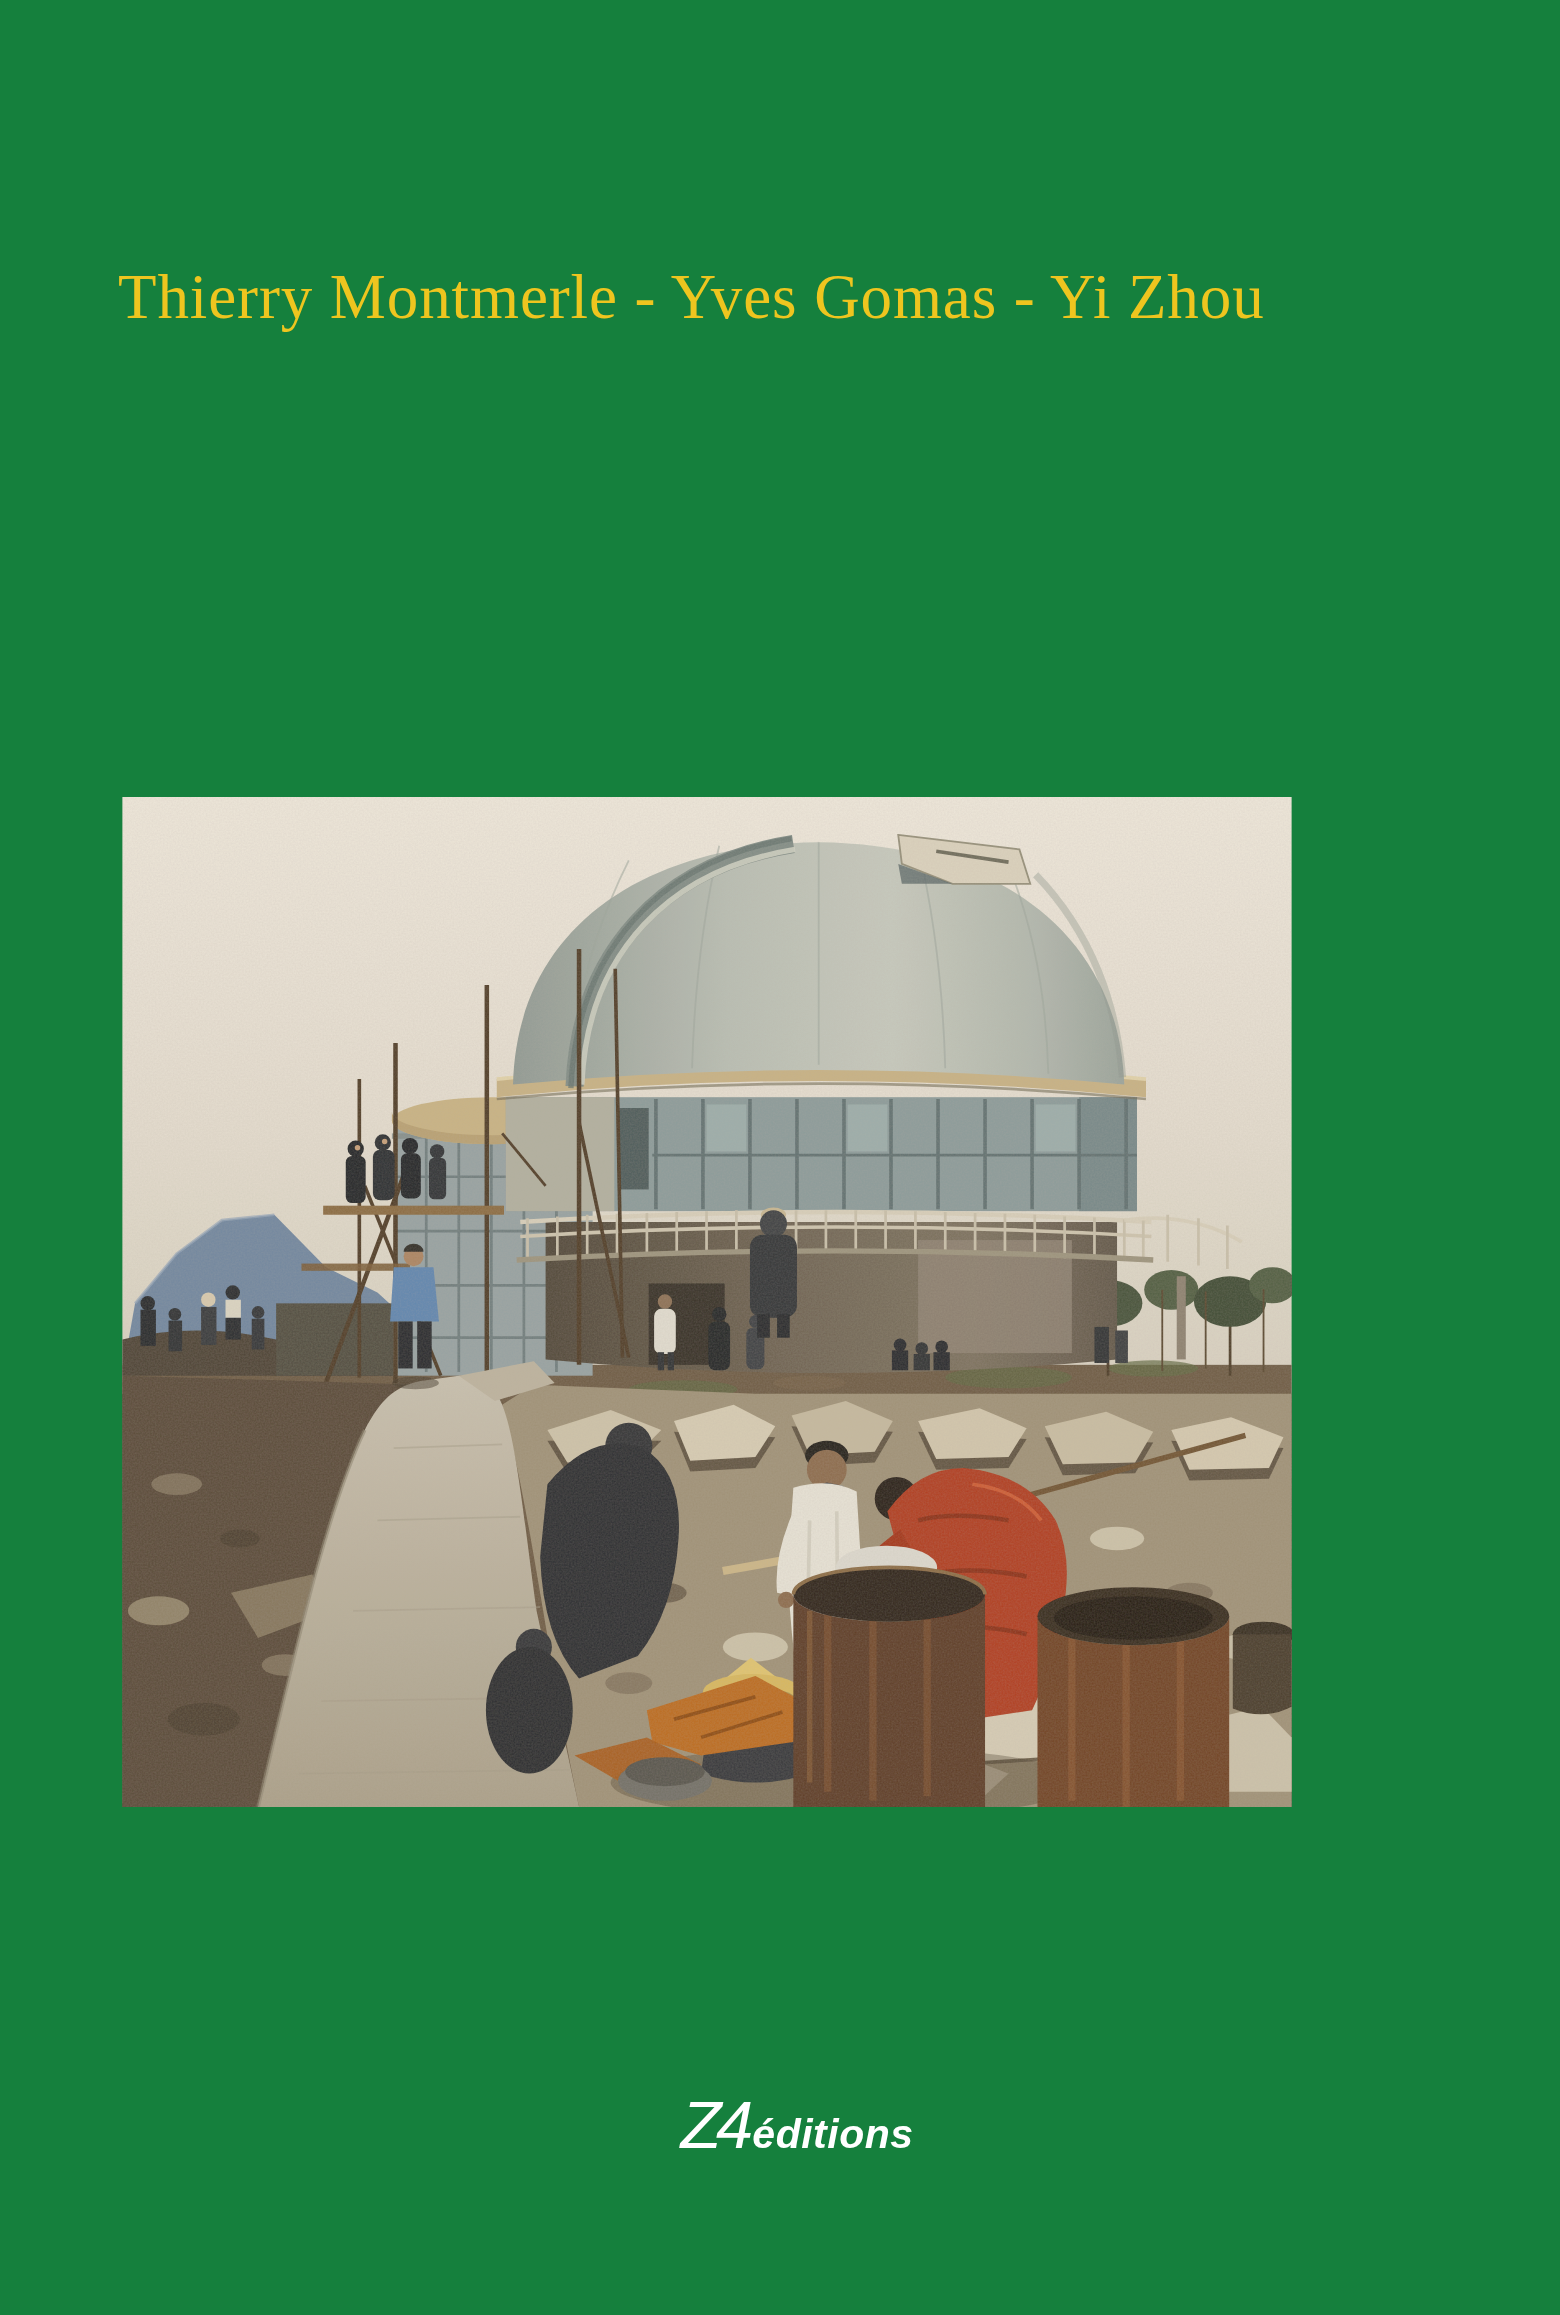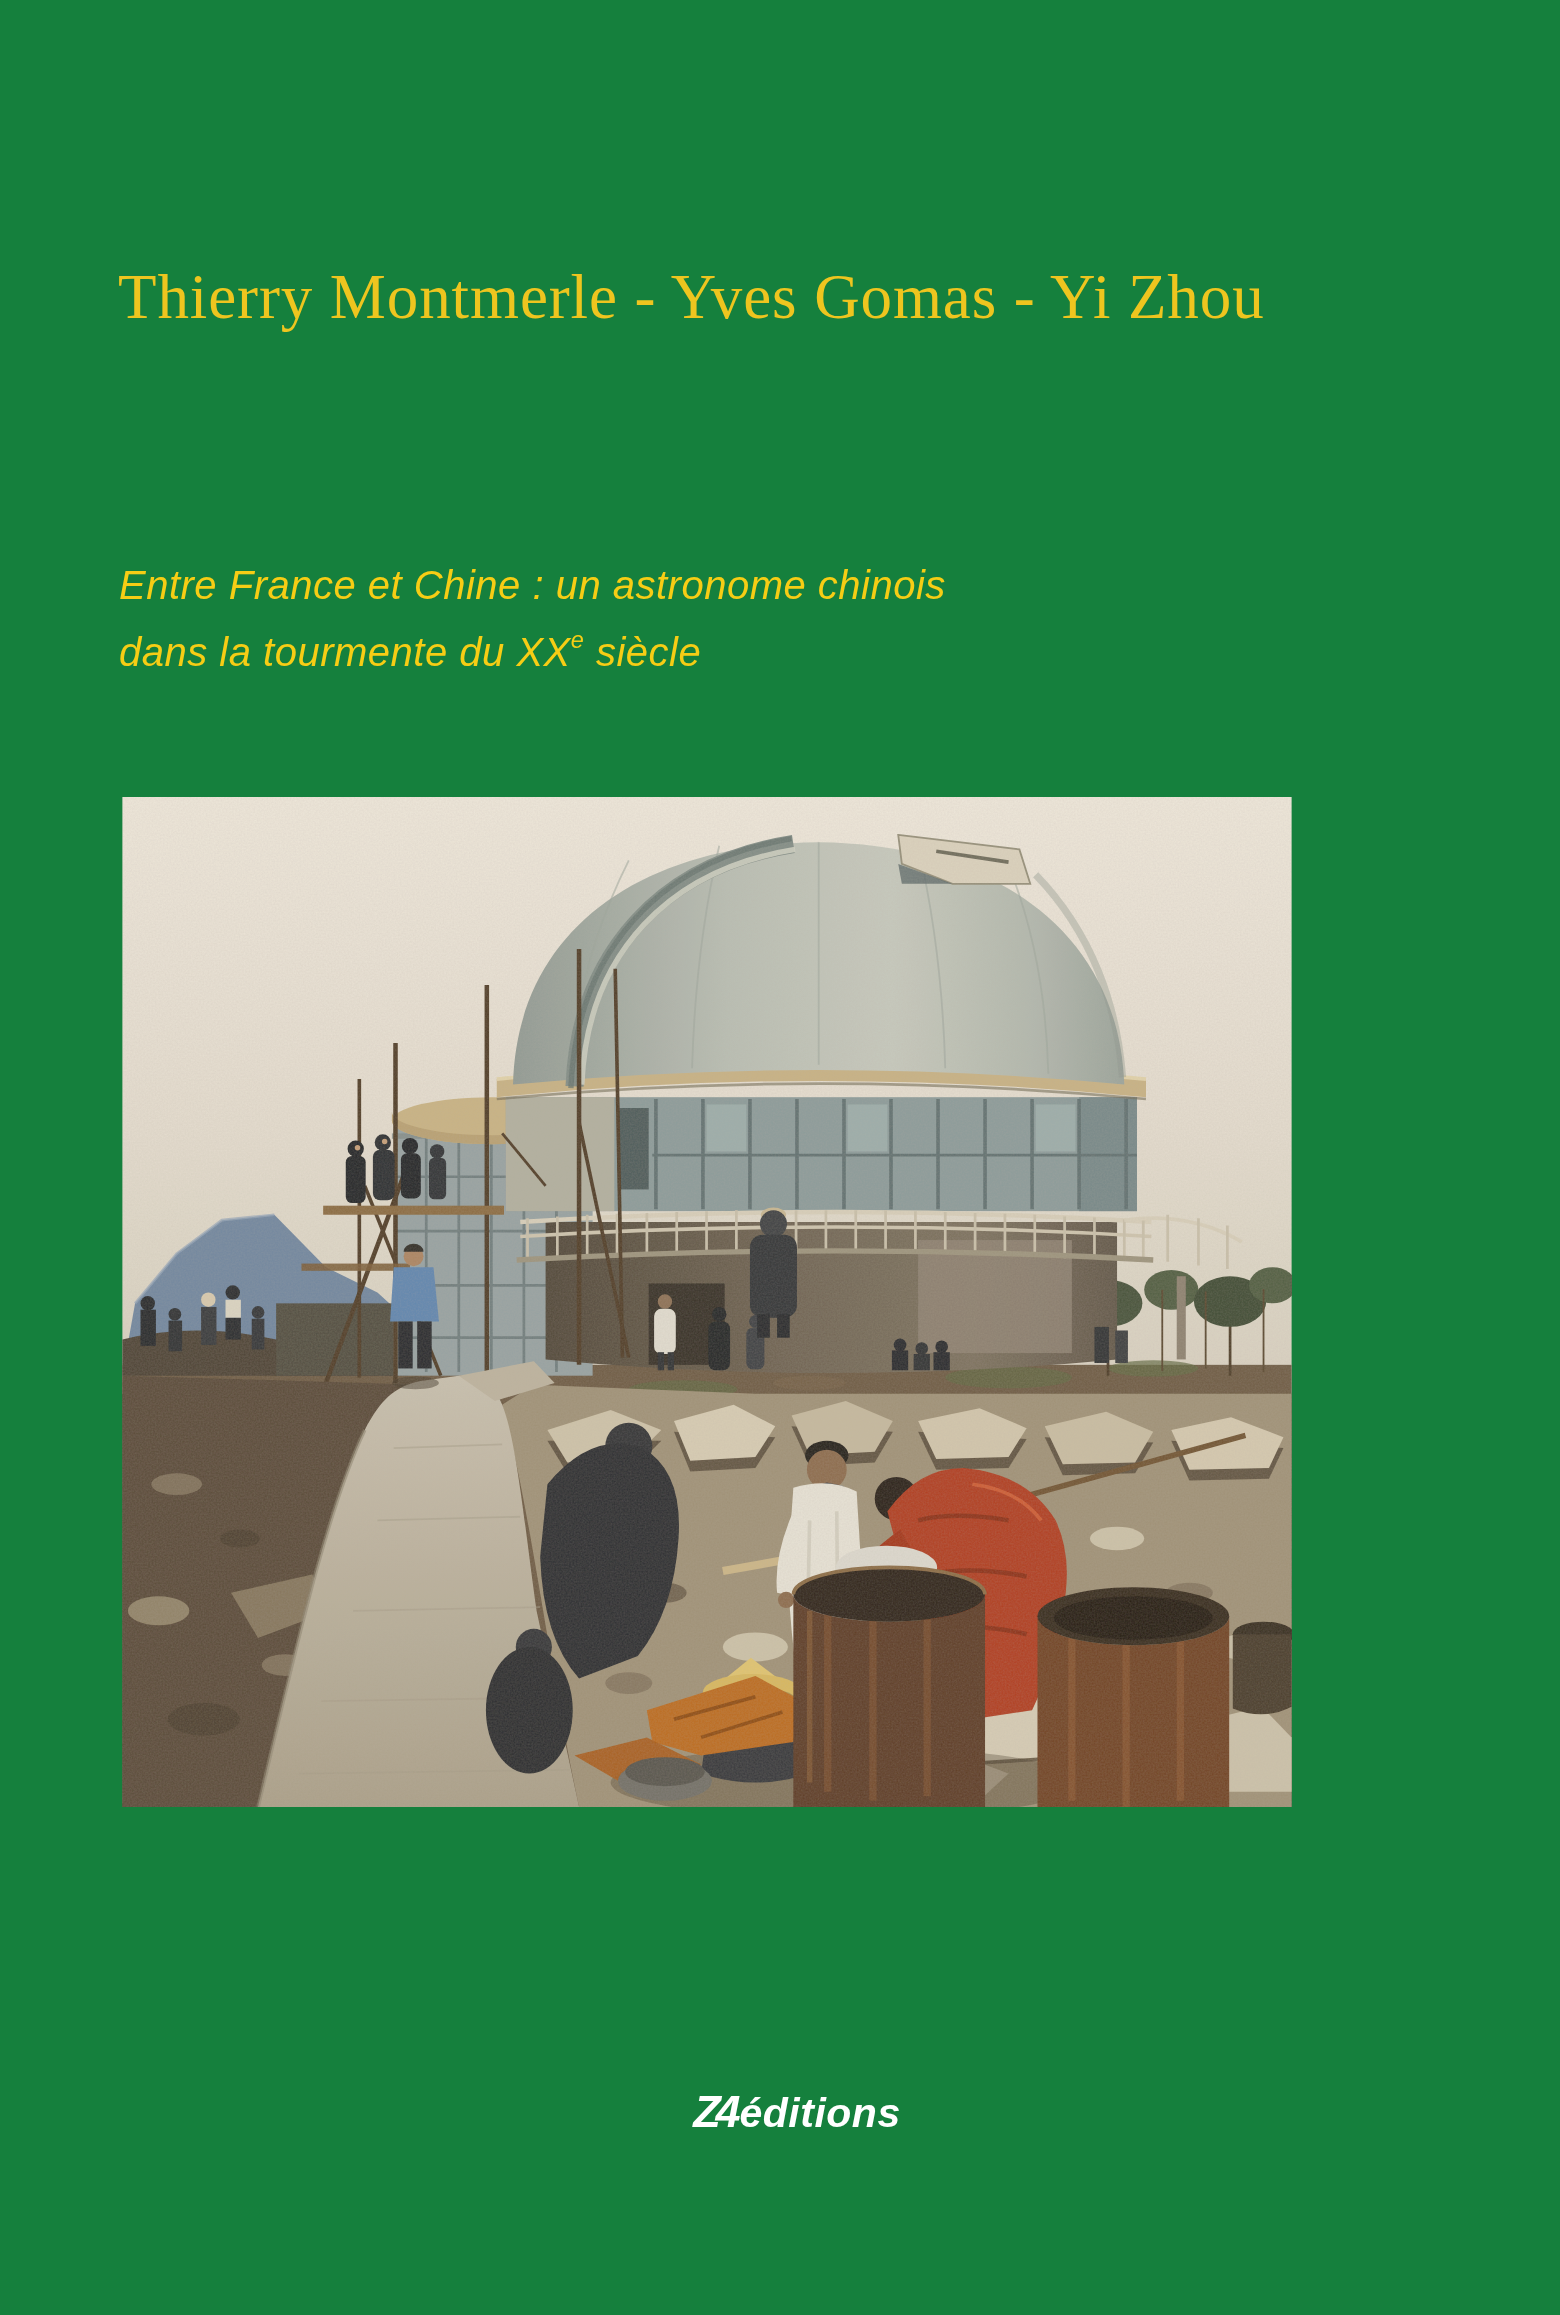--- a/index.html
+++ b/index.html
@@ -9,35 +9,31 @@
            font-size:63px;font-weight:400;color:#eec51f;white-space:nowrap;letter-spacing:0.9px;}
   .title{position:absolute;left:116px;top:426px;margin:0;font-size:72px;font-weight:700;
          color:#ffe213;white-space:nowrap;letter-spacing:-0.9px;}
   .subtitle{position:absolute;left:119px;top:556px;font-size:40px;font-style:italic;
             color:#f6cd15;line-height:59px;white-space:nowrap;letter-spacing:0.5px;}
   .subtitle sup{font-size:23.5px;position:relative;top:-3.6px;vertical-align:super;}
   .photo-frame{position:absolute;left:122px;top:797px;width:1170px;height:1010px;overflow:hidden;}
   .photo-frame svg{display:block;}
   .publisher{position:absolute;top:2086px;left:0;width:100%;display:flex;justify-content:center;
              align-items:baseline;color:#ffffff;font-style:italic;}
-  .logo-mark{font-size:45px;font-weight:700;letter-spacing:-5.4px;display:inline-block;}
+  .logo-mark{font-size:67px;font-weight:400;letter-spacing:-5.4px;display:inline-block;}
   .logo-name{font-size:41px;font-weight:700;margin-left:4.5px;display:inline-block;letter-spacing:0.5px;}
 </style>
 </head>
 <body>
 
 <div class="cover">
 
   <div class="authors">Thierry Montmerle - Yves Gomas - Yi Zhou</div>
 
 
-  <div class="subtitle">
-    <div>Entre France et Chine : un astronome chinois</div>
-    <div><span>dans la tourmente du </span><span>XX</span><sup>e</sup><span> siècle</span></div>
-  </div>
 
   <div class="photo-frame">
     <svg width="1170" height="1010" viewBox="0 0 1293 1117" xmlns="http://www.w3.org/2000/svg">
       <defs>
         <linearGradient id="skyG" x1="0" y1="0" x2="0" y2="1">
           <stop offset="0" stop-color="#f0ebe1"></stop>
             <stop offset="0.55" stop-color="#e6e0d4"></stop>
             <stop offset="1" stop-color="#d9d3c5"></stop>
         </linearGradient>
         <linearGradient id="domeG" x1="0" y1="0" x2="1" y2="0">

